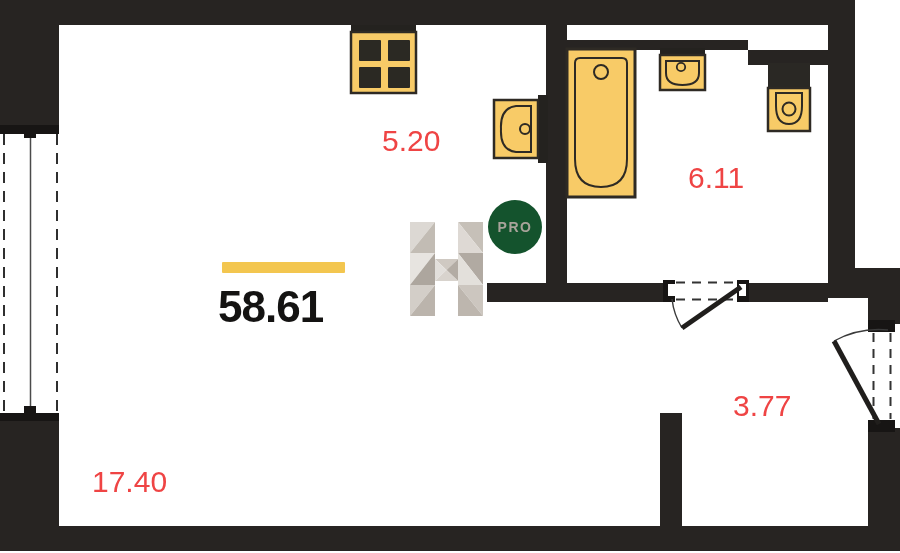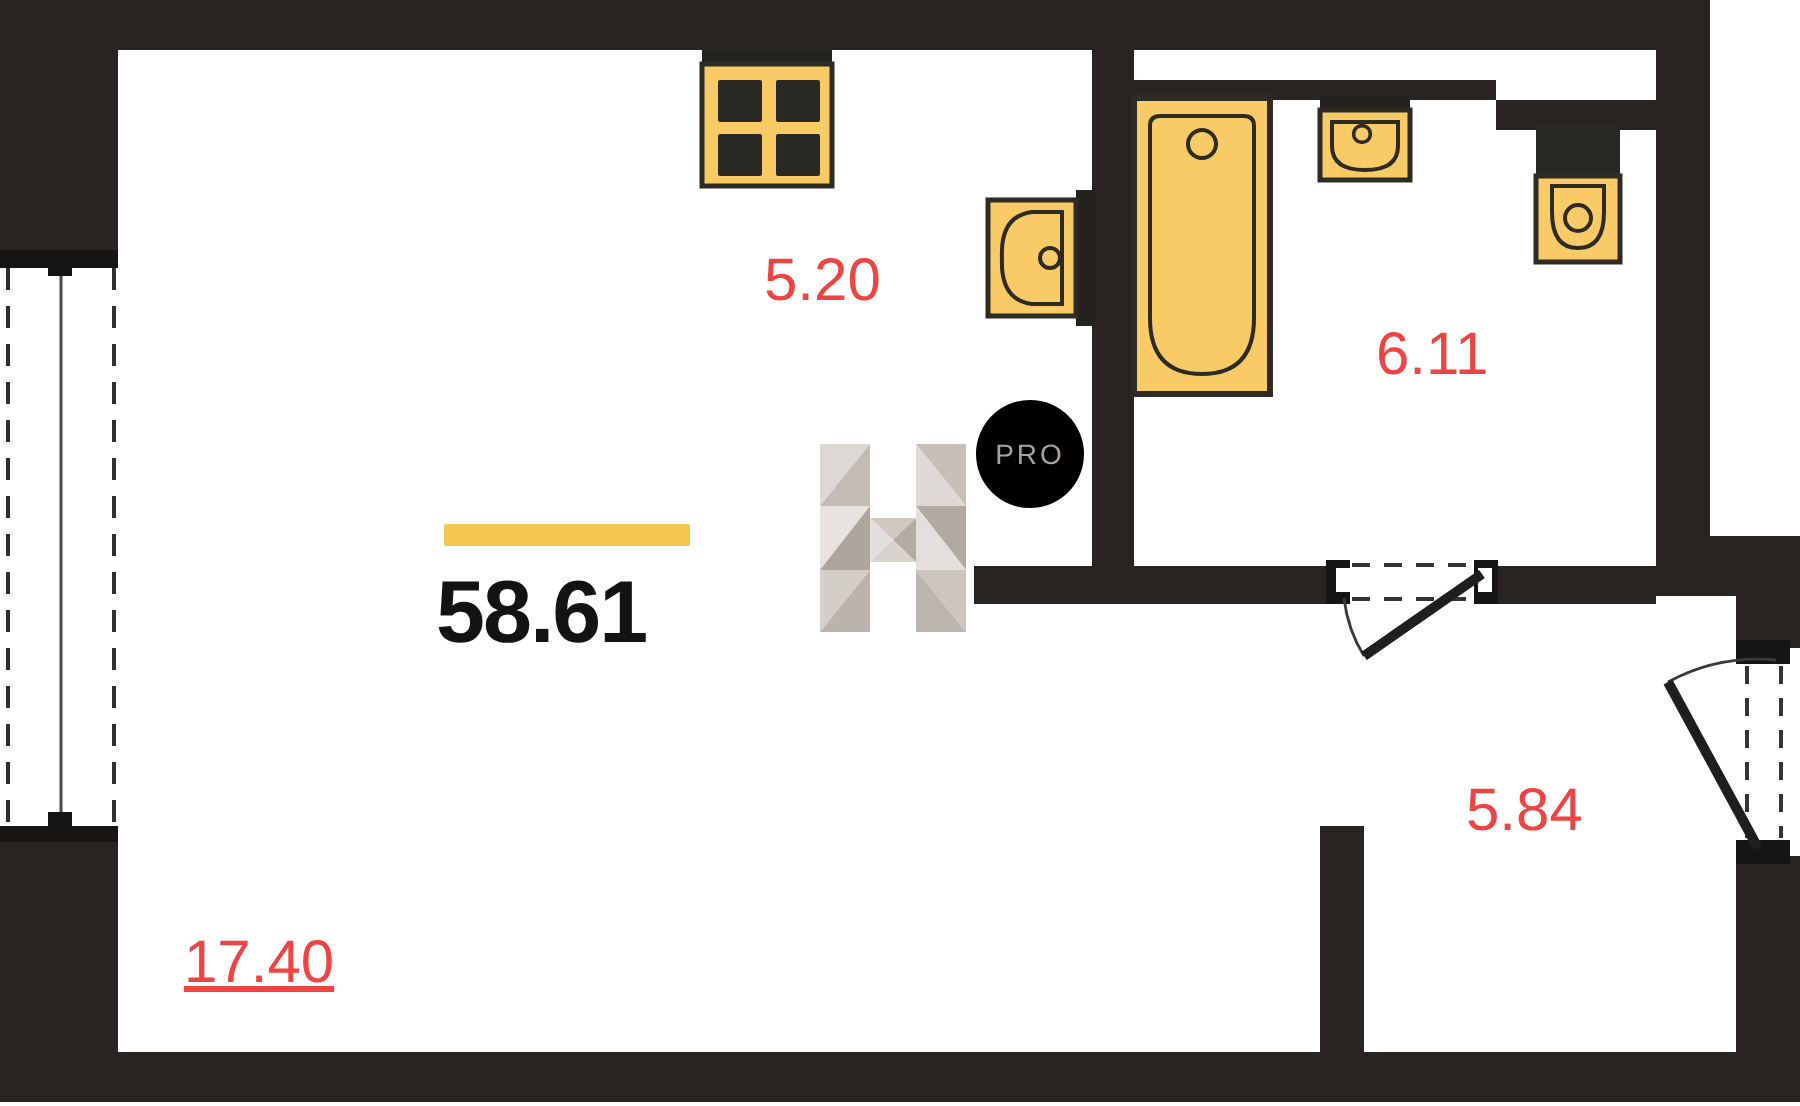--- a/index.html
+++ b/index.html
@@ -34,32 +34,32 @@
     left:222px;top:262px;
     width:123px;height:11px;
     background:#F3C64F;
     border-radius:1px;
   }
   #pro-badge{
     position:absolute;
     left:488px;top:200px;
     width:54px;height:54px;
     border-radius:50%;
-    background:#000000;
+    background:#14532d;
     color:#A8A39A;
     font-size:14px;
-    font-weight:400;
+    font-weight:700;
     letter-spacing:1.5px;
     display:flex;align-items:center;justify-content:center;
   }
   #h-watermark{position:absolute;left:410px;top:222px;}
   #lbl-kitchen{left:382px;top:126px;}
   #lbl-bathroom{left:688px;top:163px;}
   #lbl-hallway{left:733px;top:391px;}
-  #lbl-living{left:92px;top:467px;text-decoration:underline;}
+  #lbl-living{left:92px;top:467px;}
 </style>
 </head>
 <body>
 
 <div id="stage">
 
   <svg id="plan-svg" width="900" height="553" viewBox="0 0 900 553">
 
     <g fill="#272422" stroke="none">
 
@@ -163,21 +163,21 @@
   </svg>
 
   <div id="area-highlight-bar"></div>
 
   <div id="total-area-label">58.61</div>
 
   <div id="lbl-kitchen" class="area-label">5.20</div>
 
   <div id="lbl-bathroom" class="area-label">6.11</div>
 
-  <div id="lbl-hallway" class="area-label">5.84</div>
+  <div id="lbl-hallway" class="area-label">3.77</div>
 
   <div id="lbl-living" class="area-label">17.40</div>
 
   <svg id="h-watermark" width="73" height="95" viewBox="0 0 73 95">
     <g>
       <polygon points="0,0 25,0 0,31" fill="#DCD8D3"></polygon>
       <polygon points="25,0 25,31 0,31" fill="#C2BCB4"></polygon>
       <polygon points="0,31 25,31 0,63" fill="#E7E4E0"></polygon>
       <polygon points="25,31 25,63 0,63" fill="#ADA69E"></polygon>
       <polygon points="0,63 25,63 0,94" fill="#D3CEC8"></polygon>

